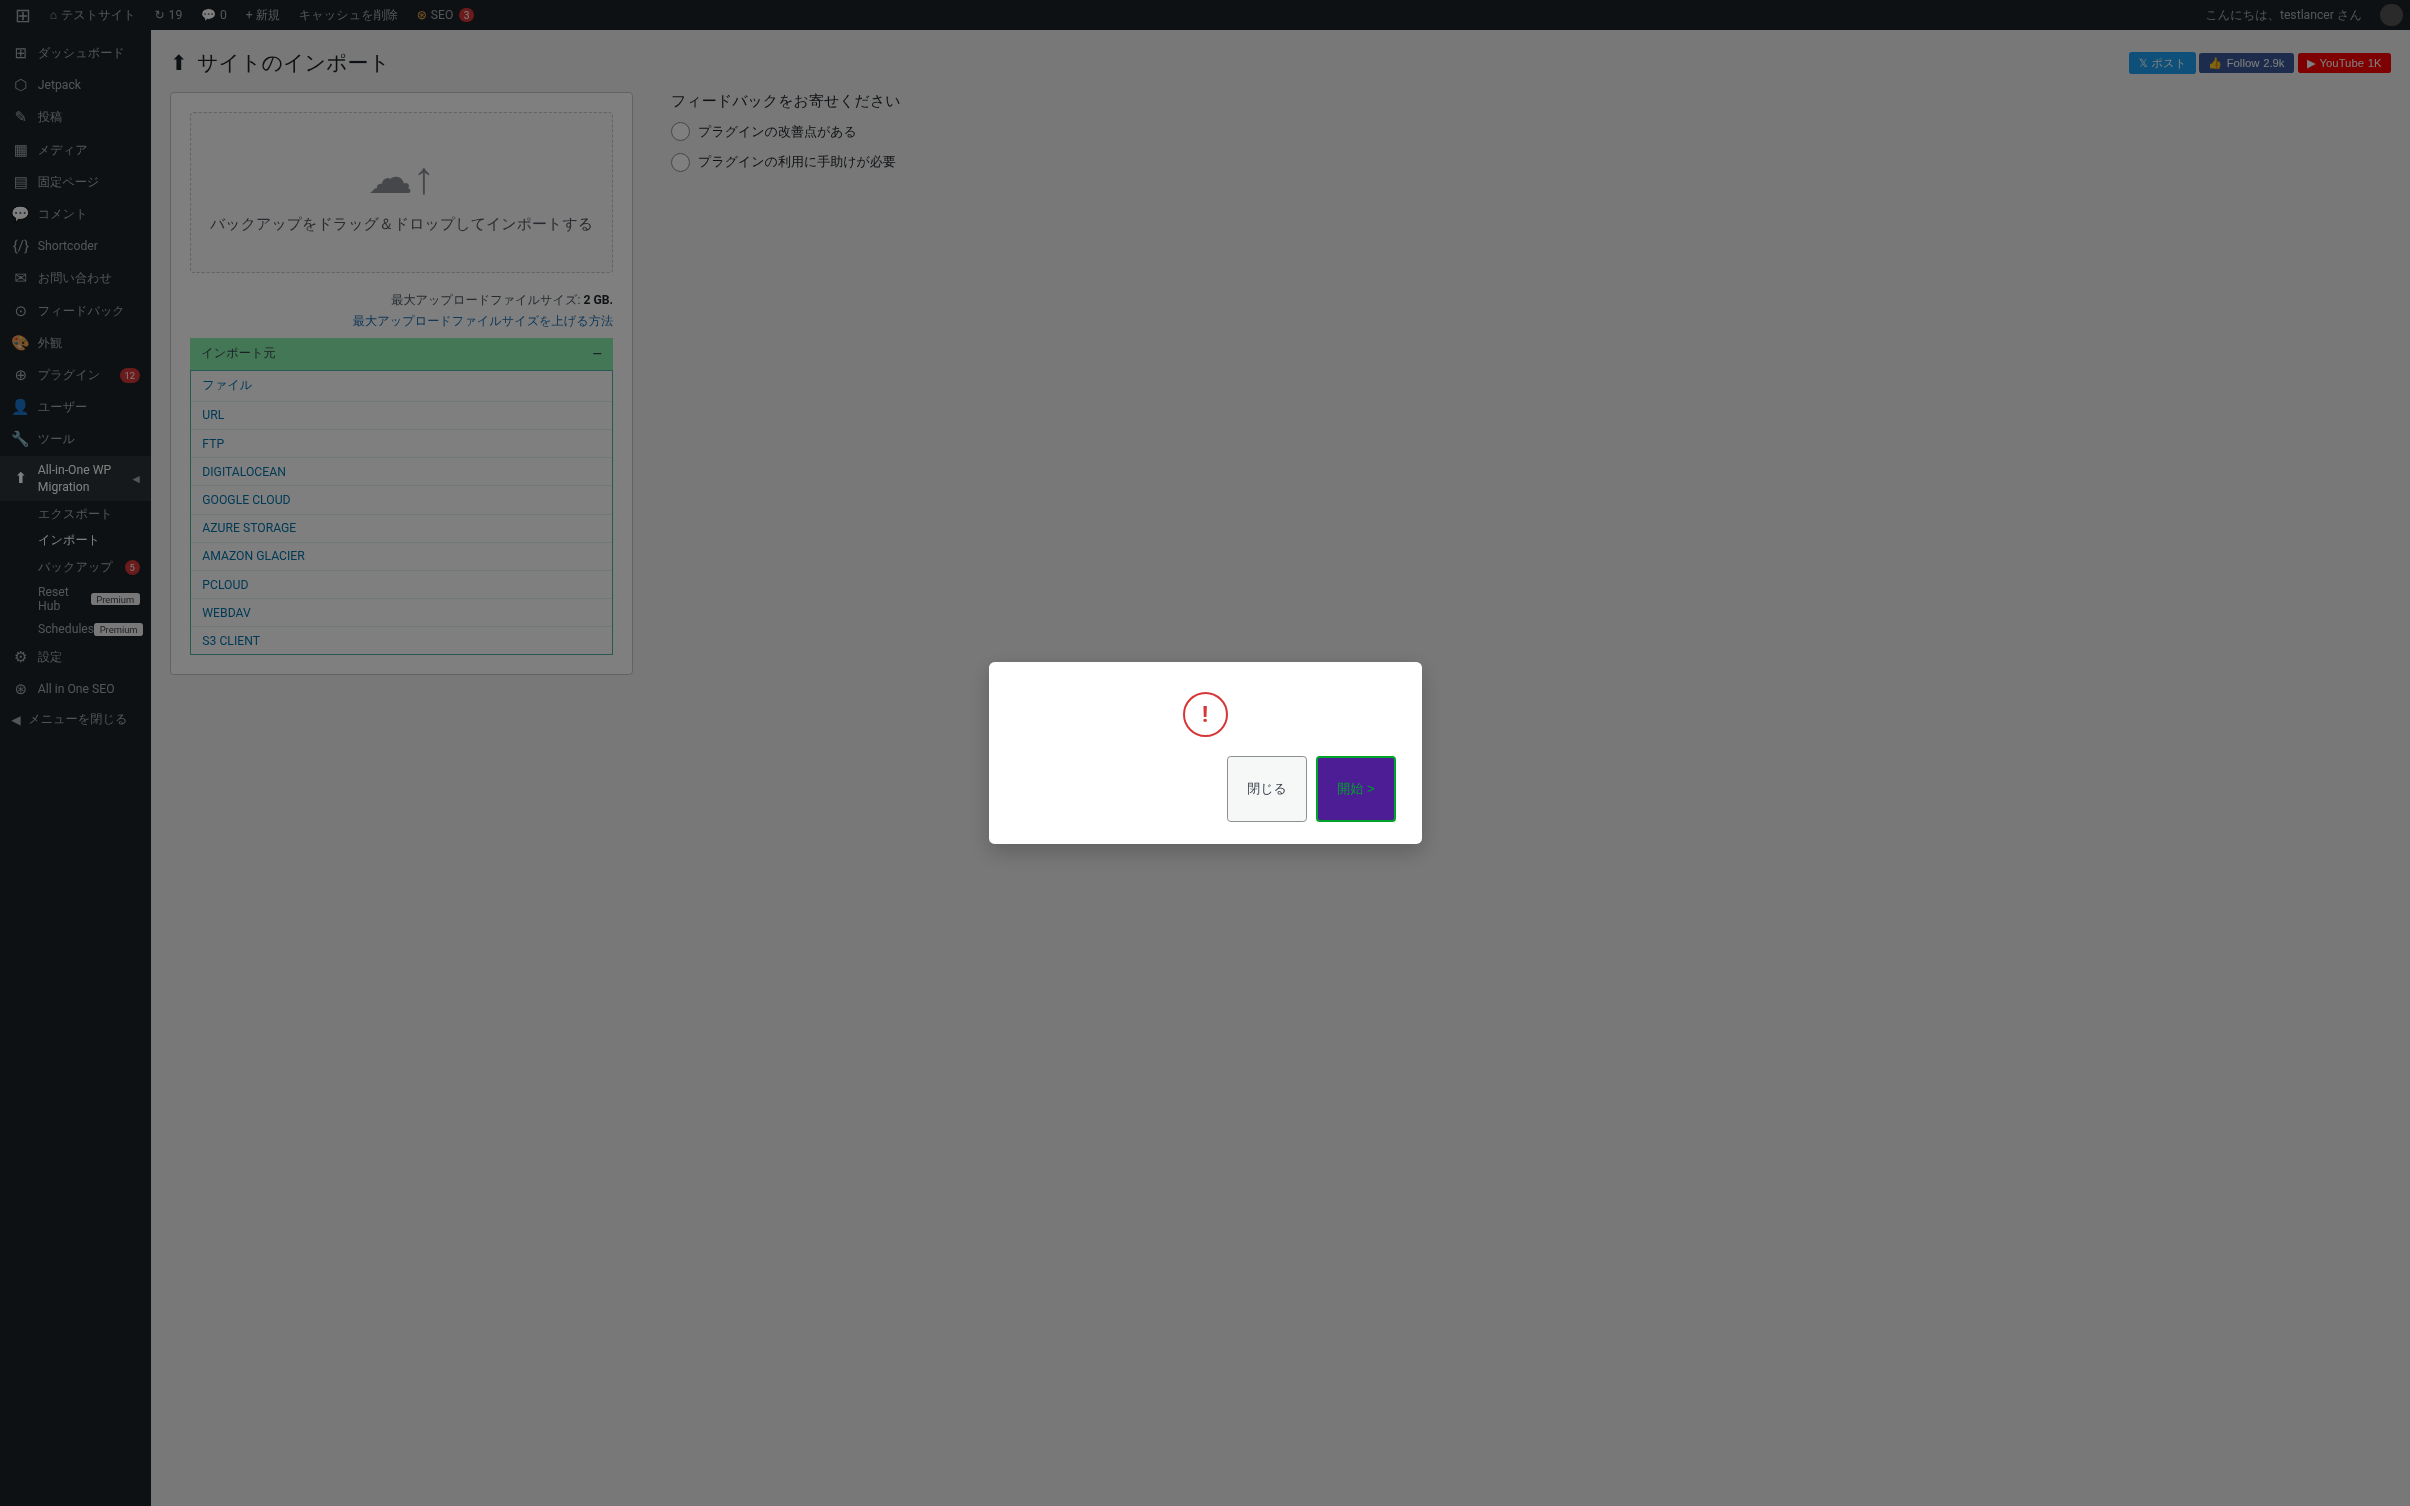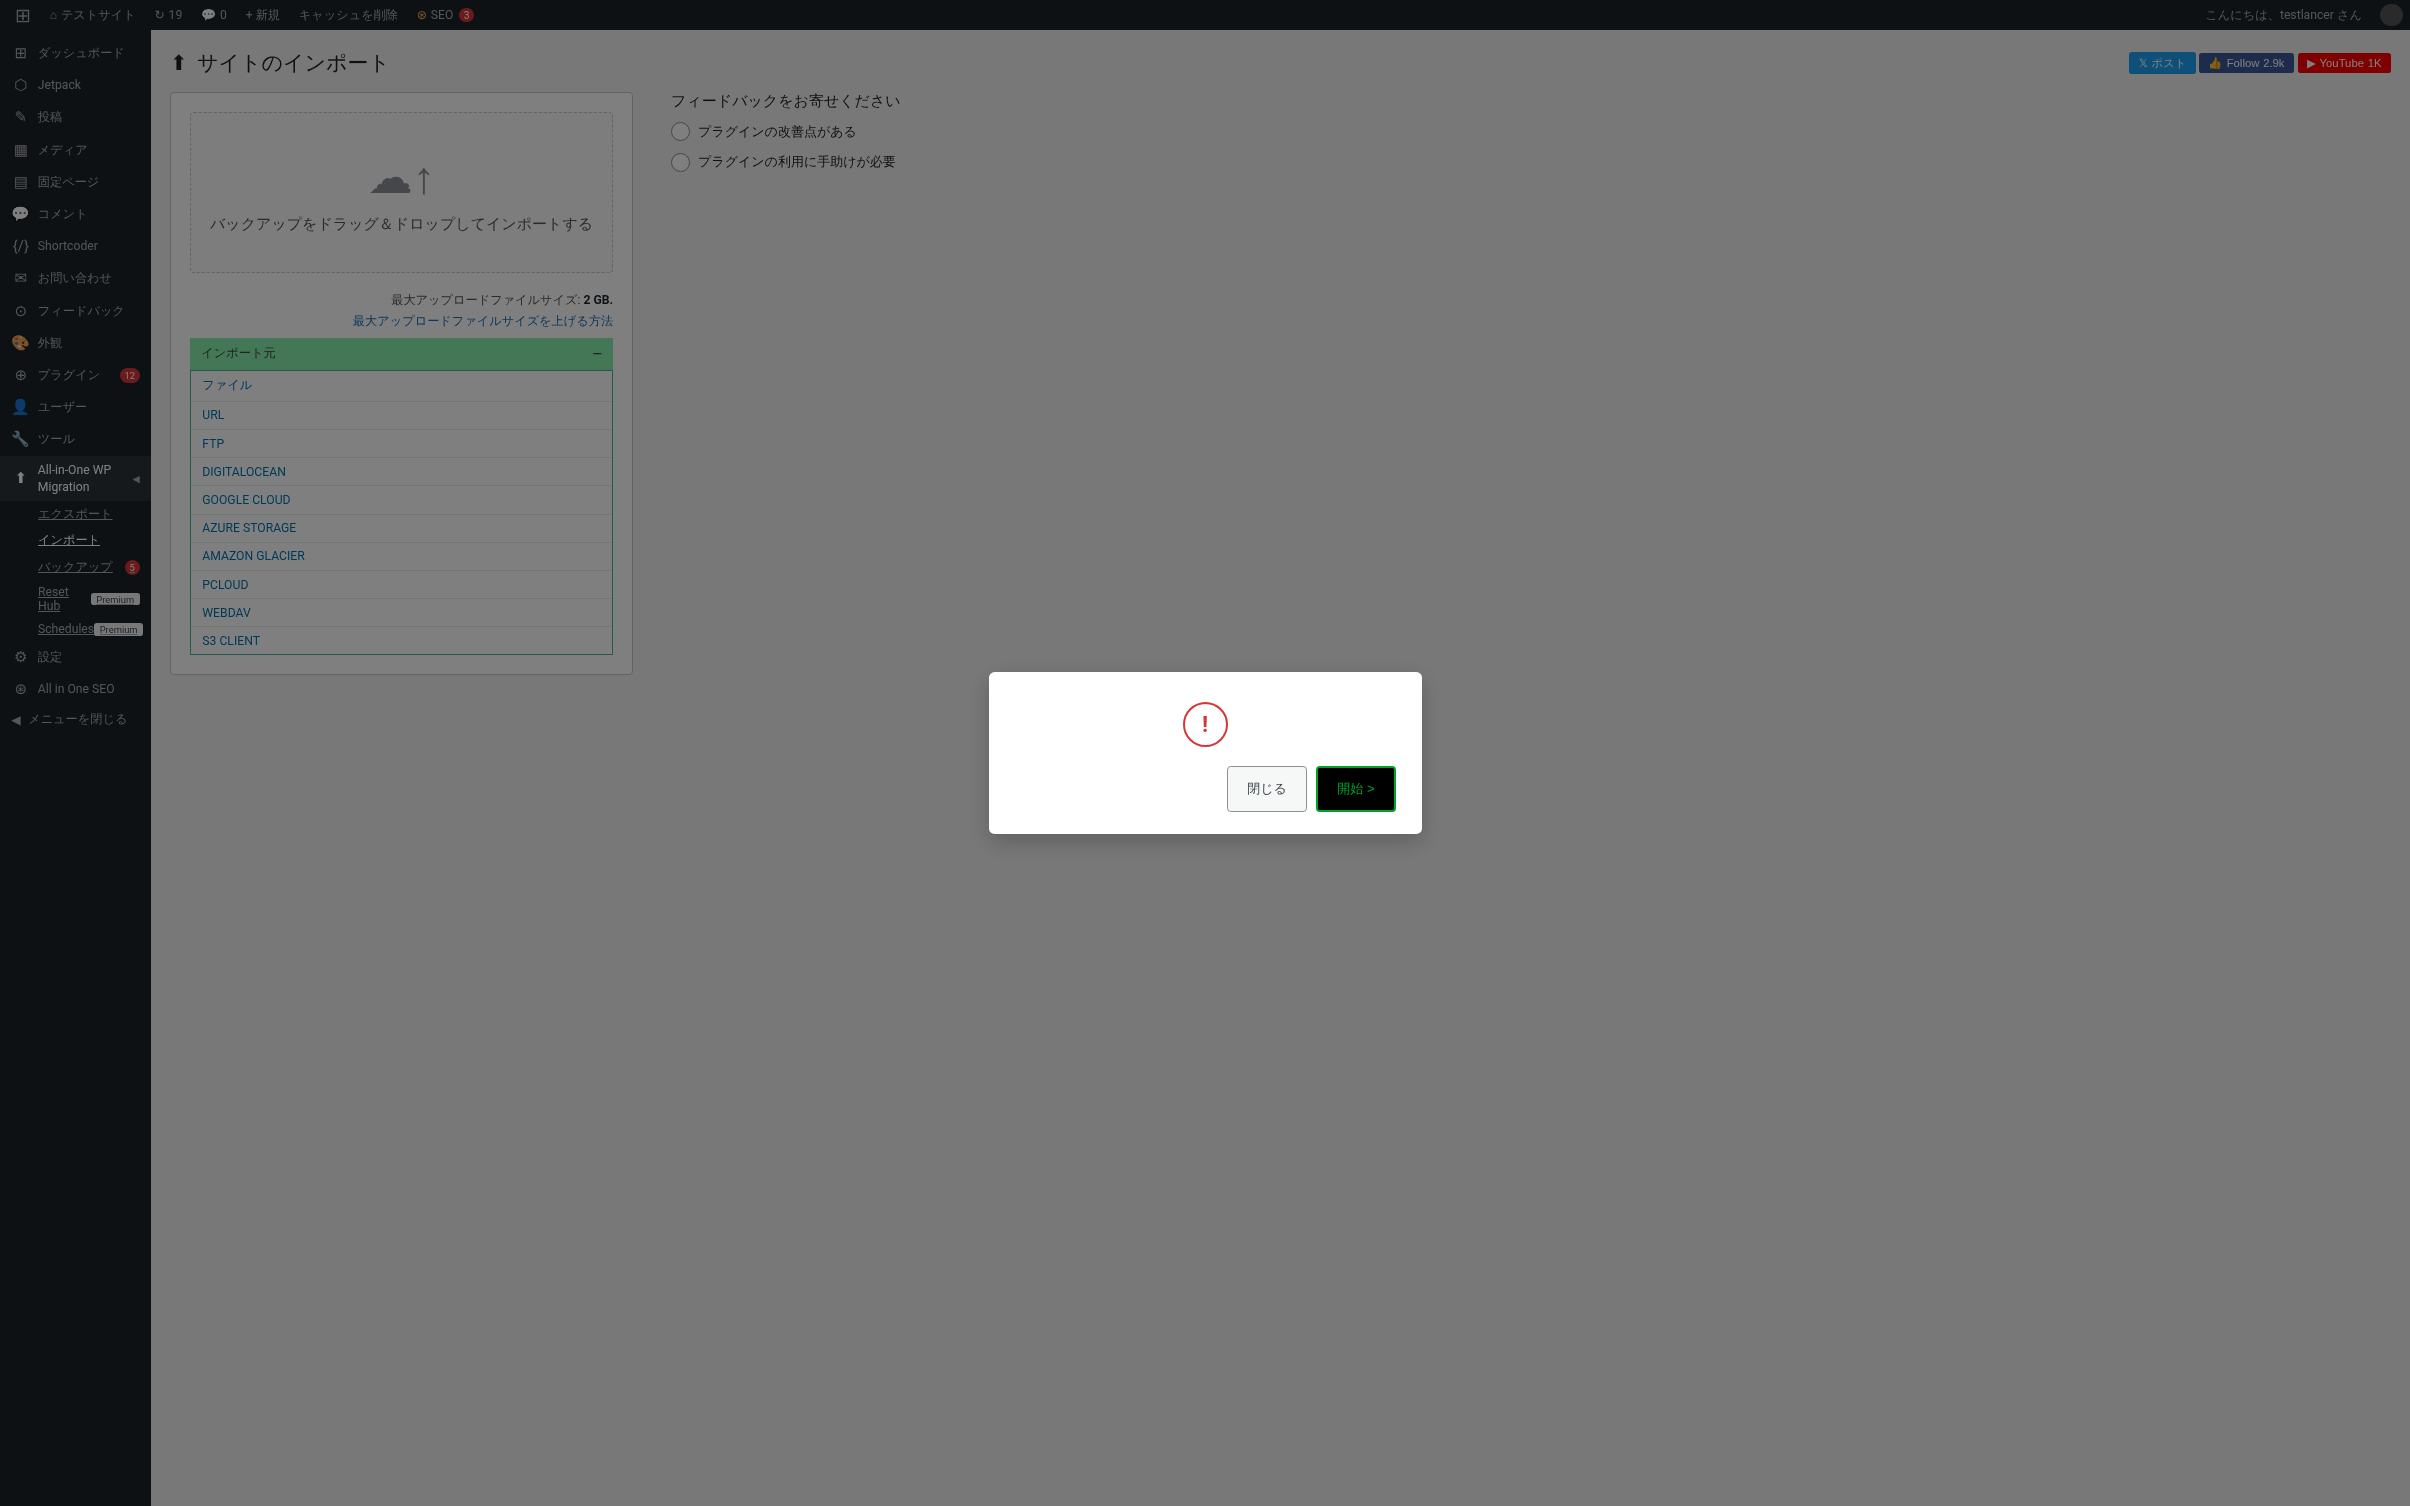--- a/index.html
+++ b/index.html
@@ -78,21 +78,20 @@
       line-height: 15px;
       margin-left: auto;
     }
     .submenu { background: #1d2327; }
     .submenu-item {
       display: block;
       padding: 4.7px 11.3px 4.7px 38px;
       color: #a7aaad;
       font-size: 12.2px;
       cursor: pointer;
-      text-decoration: underline;
     }
     .submenu-item.active { color: #fff; font-weight: 500; }
     .submenu-item.premium {
       display: flex;
       justify-content: space-between;
       align-items: center;
     }
     .premium-badge {
       background: #f0f0f1;
       color: #3c434a;
@@ -277,24 +276,24 @@
     .btn-close-modal {
       background: #f6f7f7;
       border: 0.9px solid #8c8f94;
       border-radius: 3.8px;
       padding: 7.5px 19px;
       font-size: 13px;
       color: #3c434a;
       cursor: pointer;
     }
     .btn-start {
-      background: #000000;
+      background: #4c1d95;
       border: 2.8px solid #00a32a;
       border-radius: 3.8px;
-      padding: 12px 19px;
+      padding: 22px 19px;
       font-size: 13px;
       color: #00a32a;
       cursor: pointer;
       font-weight: 500;
     }
 
     .main-area {
       display: flex;
       gap: 19px;
     }

